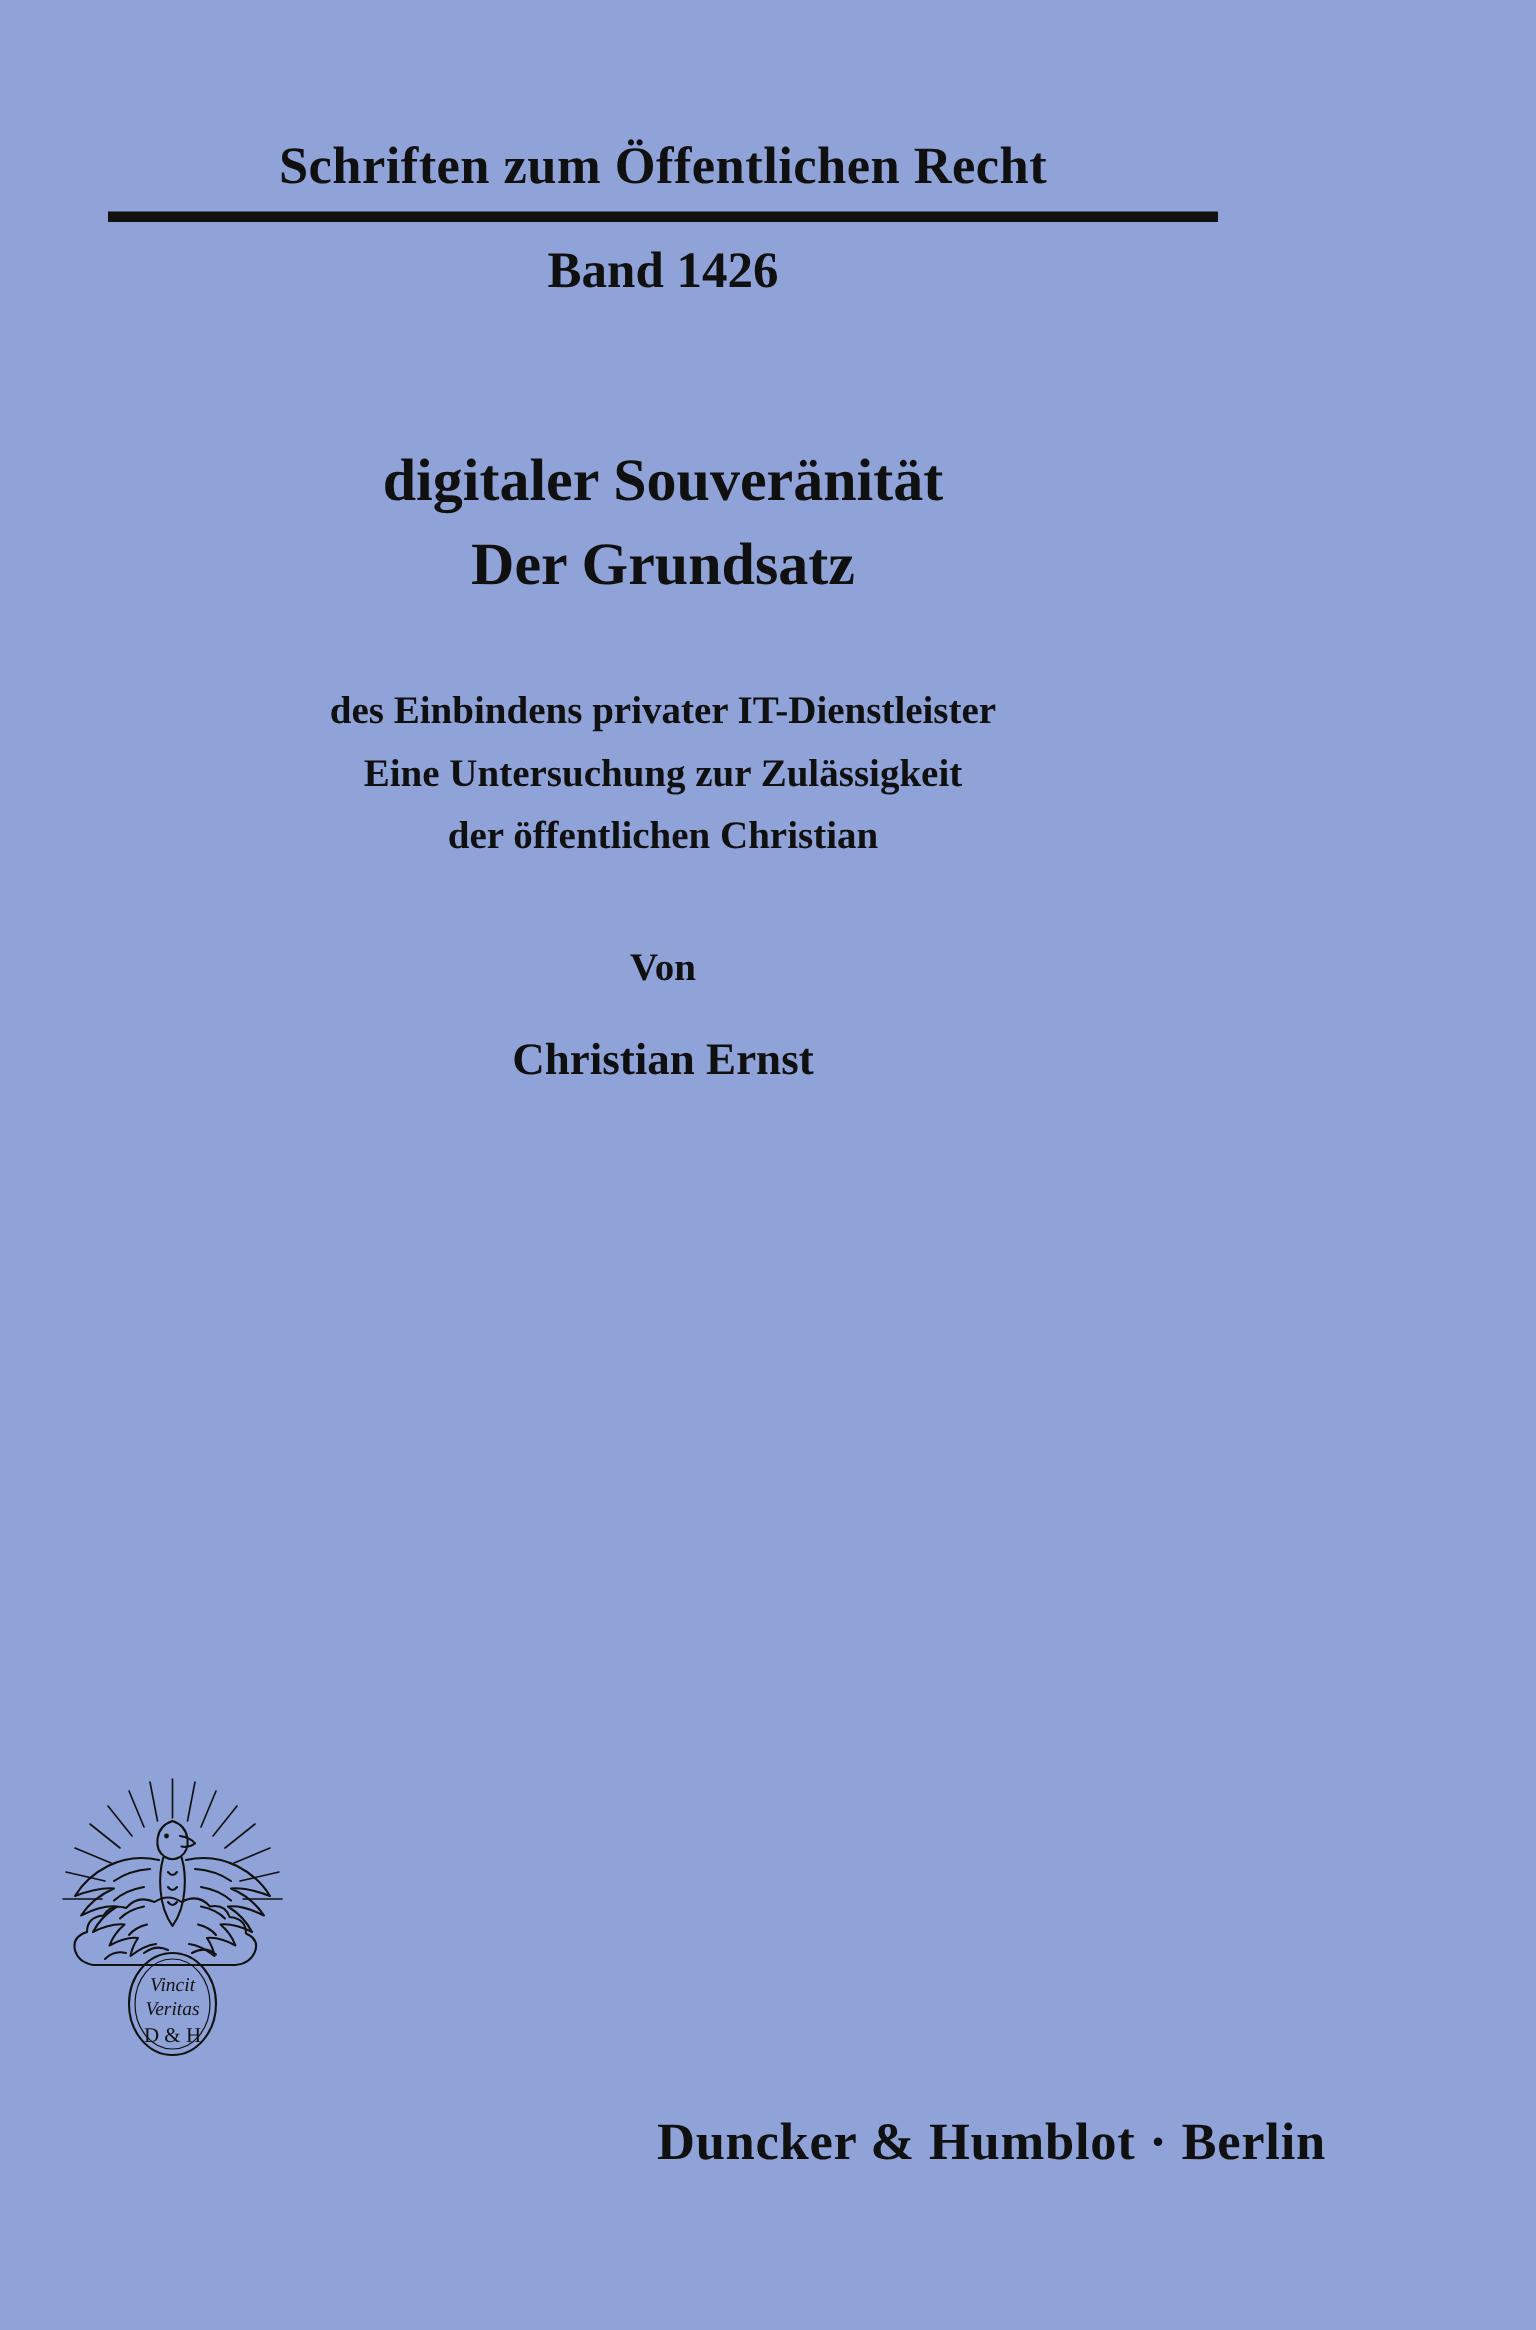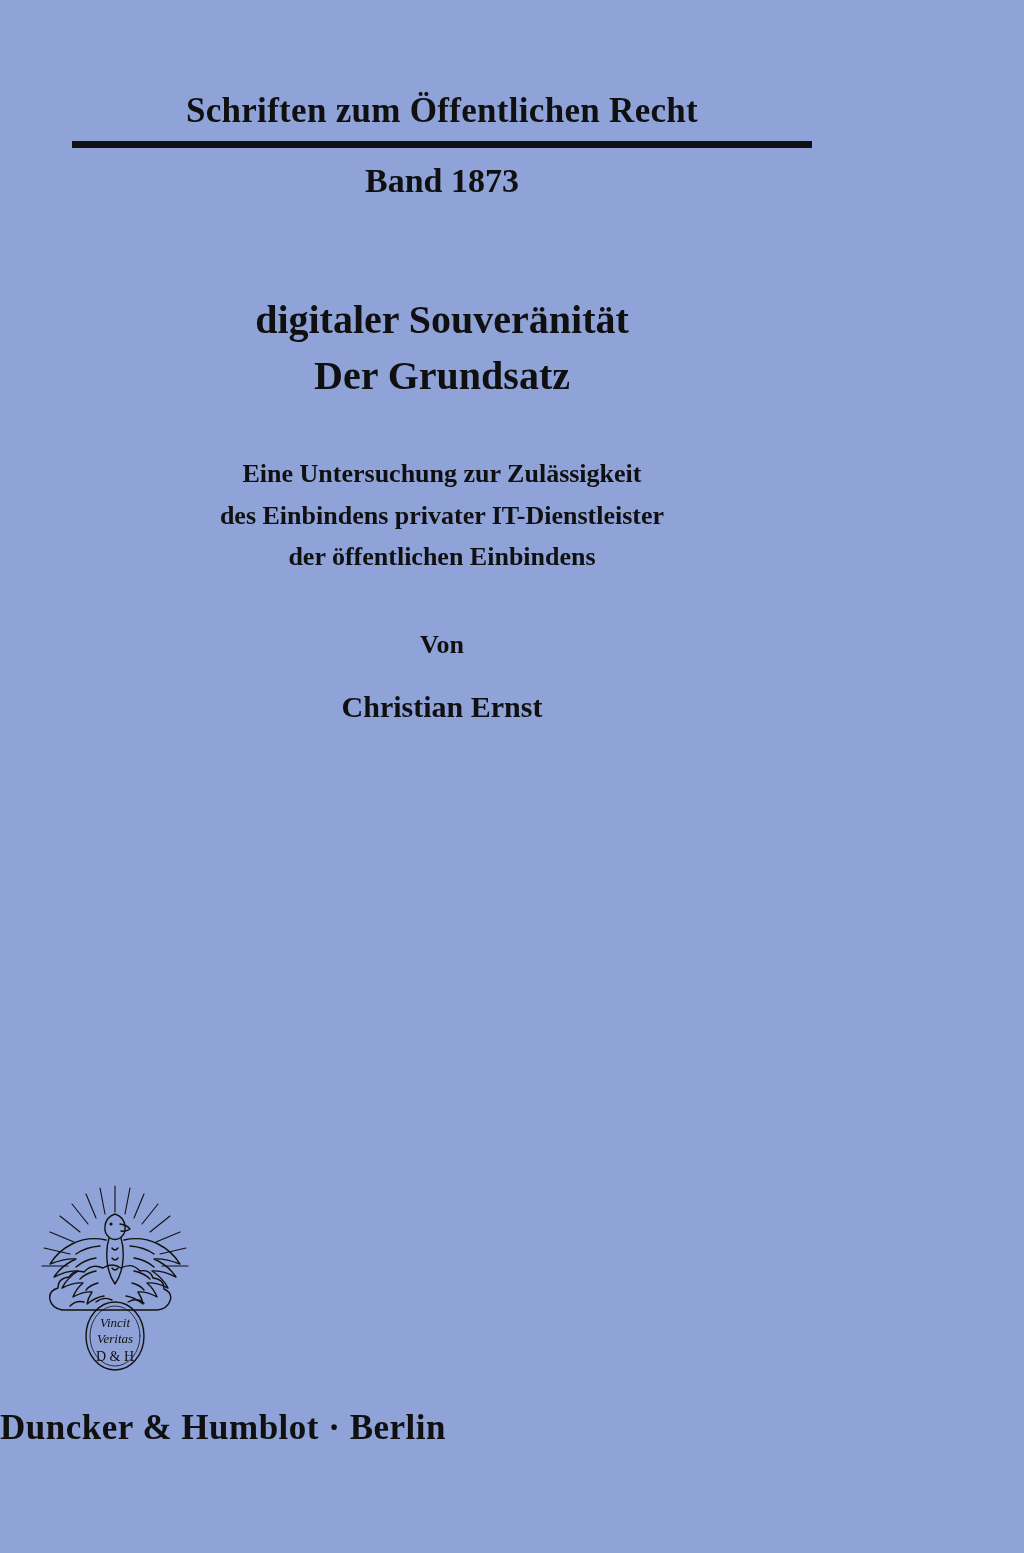--- a/index.html
+++ b/index.html
@@ -77,46 +77,46 @@
     left: 0;
     right: 0;
     display: flex;
     justify-content: flex-start;
   }
   .publisher {
     position: absolute;
     top: 1408px;
     left: 0;
     right: 0;
-    text-align: left;
+    text-align: right;
     font-size: 35px;
     font-weight: bold;
     letter-spacing: 0.5px;
   }
 </style>
 </head>
 <body>
 
 <div class="cover">
 
   <div class="series-title">Schriften zum Öffentlichen Recht</div>
 
   <div class="series-rule"></div>
 
-  <div class="series-volume">Band 1873</div>
+  <div class="series-volume">Band 1426</div>
 
   <div class="book-title">
     <div>digitaler Souveränität</div>
     <div>Der Grundsatz</div>
   </div>
 
   <div class="book-subtitle">
+    <div>des Einbindens privater IT-Dienstleister</div>
     <div>Eine Untersuchung zur Zulässigkeit</div>
-    <div>des Einbindens privater IT-Dienstleister</div>
-    <div>der öffentlichen Einbindens</div>
+    <div>der öffentlichen Christian</div>
   </div>
 
   <div class="byline-label">Von</div>
 
   <div class="author">Christian Ernst</div>
 
   <div class="logo-wrap">
     <svg width="230" height="210" viewBox="0 0 230 210">
       <g fill="none" stroke="#111" stroke-width="1.4" stroke-linecap="round" stroke-linejoin="round">
 

